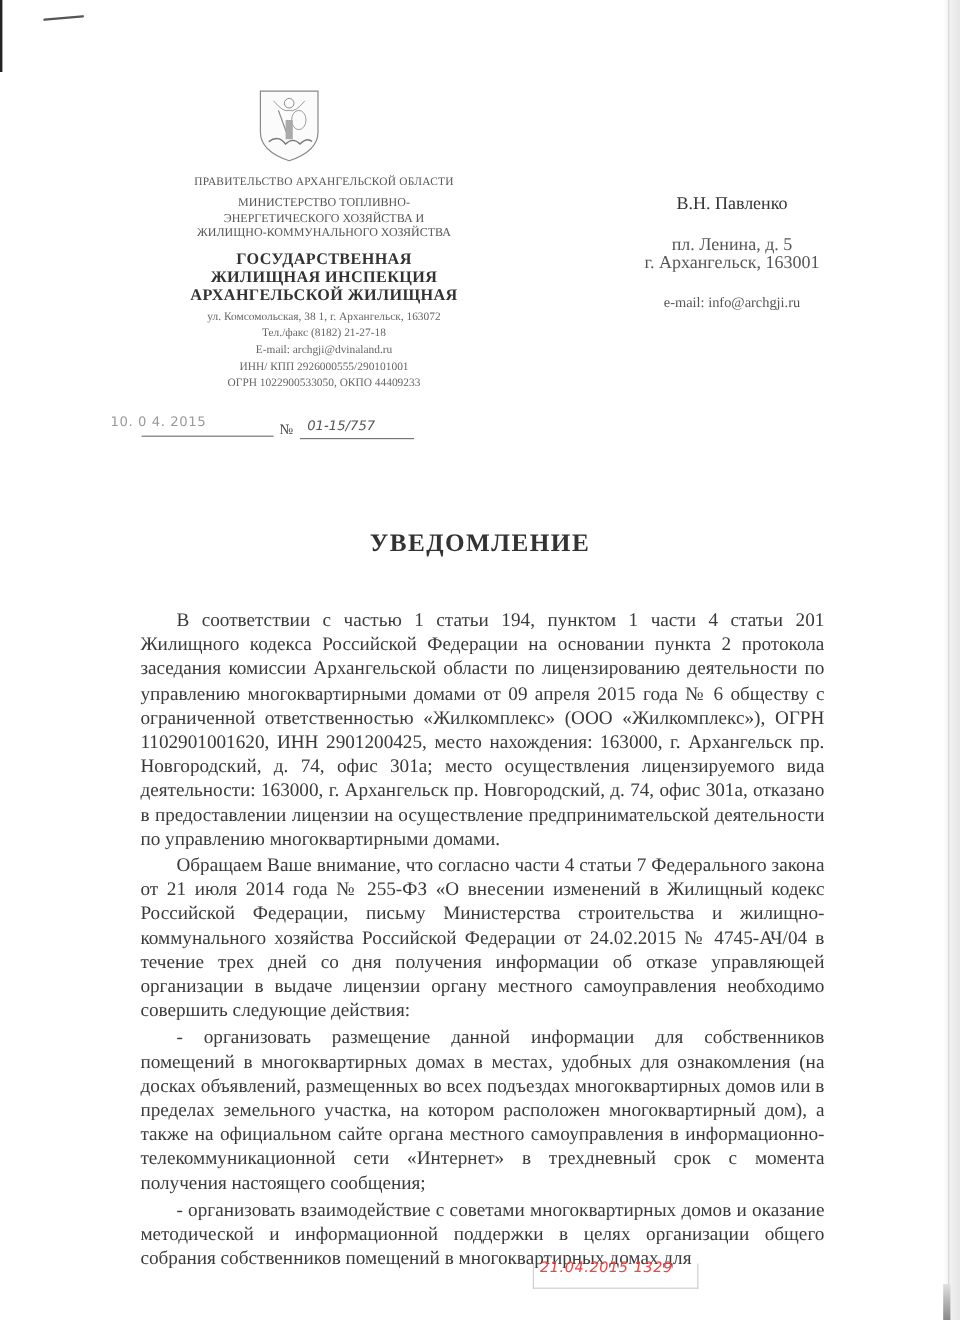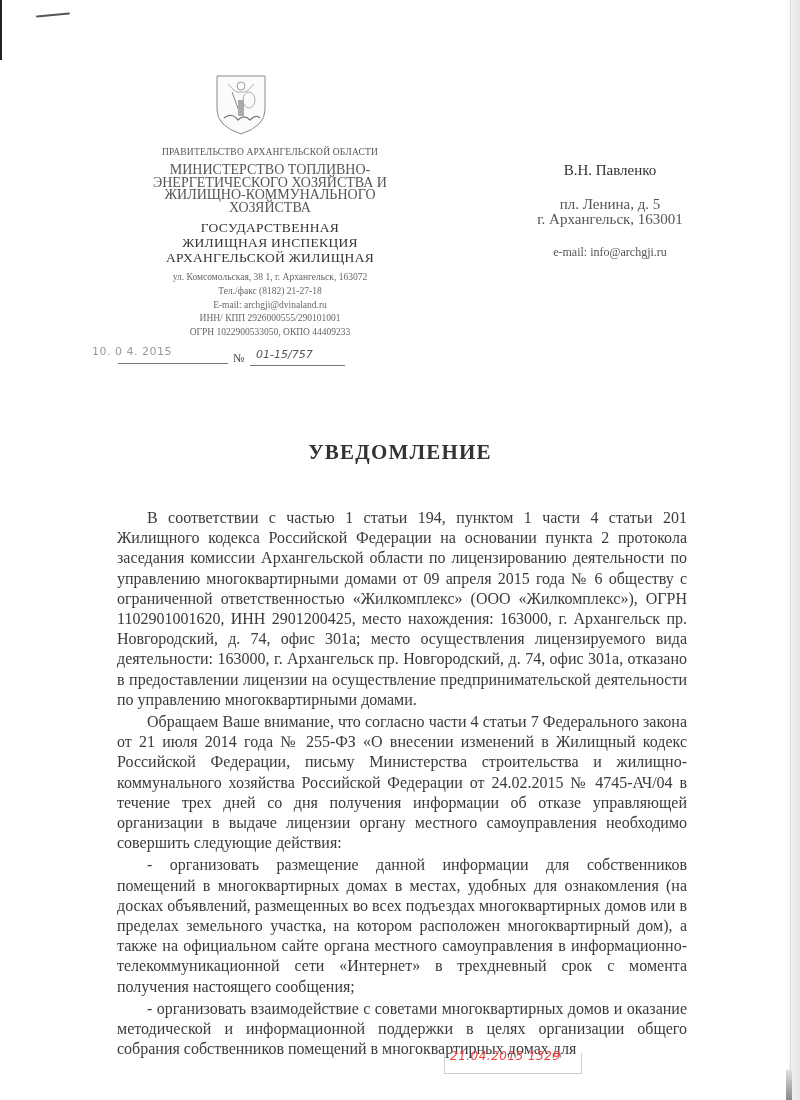--- a/index.html
+++ b/index.html
@@ -13,22 +13,22 @@
     .right-shadow { position: absolute; right: 0; top: 0; width: 14px; height: 1100px;
       background: linear-gradient(to right, #ffffff 0%, #f1f1f1 40%, #e6e6e6 100%); }
     .right-shadow .line { position: absolute; left: 4px; top: 0; width: 1px; height: 1100px; background: #d8d8d8; }
     .bottom-corner { position: absolute; right: 8px; bottom: 0; width: 6px; height: 30px; background: linear-gradient(#e0e0e0, #888); }
     .pen-mark { position: absolute; left: 36px; top: 14px; width: 34px; height: 2px; background: #555; transform: rotate(-5deg); border-radius: 1px; }
 
     .emblem { position: absolute; left: 214px; top: 70px; width: 54px; height: 66px; }
 
     .org-block { position: absolute; left: 130px; top: 146px; width: 280px; text-align: center; }
     .org-gov { font-size: 9.5px; letter-spacing: 0.2px; color: #555; line-height: 12px; margin-top: 0; }
-    .org-min { font-size: 14px; color: #555; line-height: 12.5px; margin-top: 6px; }
-    .org-insp { font-size: 13.5px; font-weight: normal; color: #333; line-height: 15px; margin-top: 6px; letter-spacing: 0.3px; }
+    .org-min { font-size: 10px; color: #555; line-height: 12.5px; margin-top: 6px; }
+    .org-insp { font-size: 13.5px; font-weight: bold; color: #333; line-height: 15px; margin-top: 6px; letter-spacing: 0.3px; }
     .org-contacts { margin-top: 6px; font-size: 9.5px; color: #666; line-height: 13.8px; }
 
     .date-stamp { position: absolute; left: 92px; top: 345px; font-family: "DejaVu Sans", sans-serif; font-size: 11px; color: #999; letter-spacing: 0.5px; }
     .date-underline { position: absolute; left: 118px; top: 363px; width: 110px; height: 1px; background: #777; }
     .num-label { position: absolute; left: 233px; top: 351px; font-size: 12px; color: #444; }
     .num-value { position: absolute; left: 256px; top: 348px; font-family: "DejaVu Sans", sans-serif; font-style: italic; font-size: 11px; color: #555; }
     .num-underline { position: absolute; left: 250px; top: 365px; width: 95px; height: 1px; background: #777; }
 
     .recipient { position: absolute; left: 500px; top: 148px; width: 220px; text-align: center; color: #333; }
     .rec-title { font-size: 15px; line-height: 21px; }

